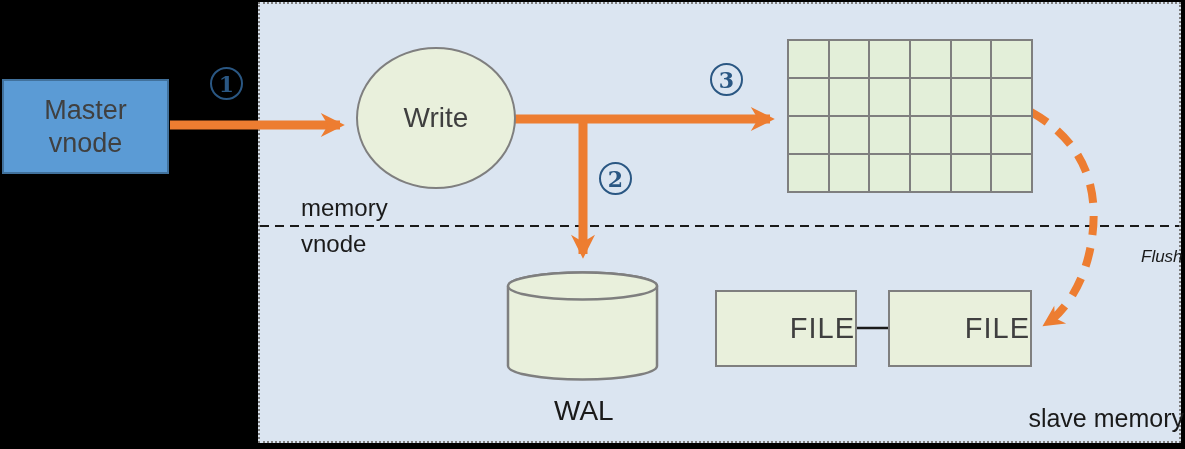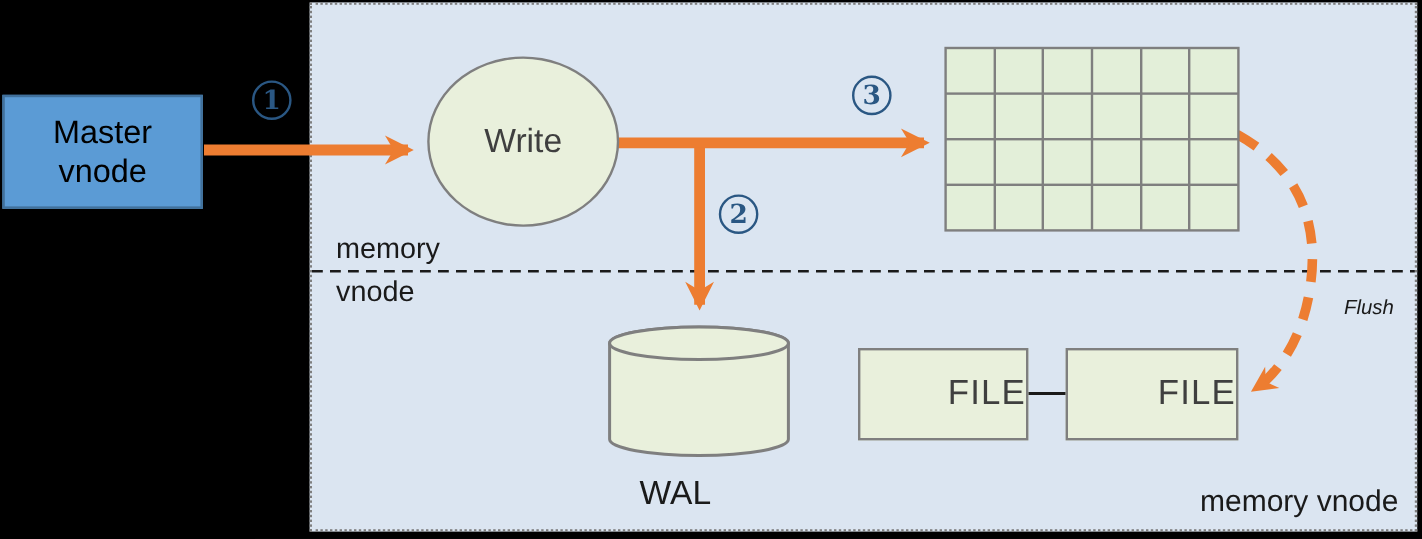--- a/index.html
+++ b/index.html
@@ -22,21 +22,21 @@
   
   .master-box {
     position: absolute;
     left: 2px; top: 79px;
     width: 163px; height: 91px;
     background: var(--master-fill);
     border: 2.5px solid var(--master-border);
     display: flex; align-items: center; justify-content: center;
   }
   .master-box span {
-    color: #000000;
+    color: #404040;
     font-size: 27px;
     line-height: 1.22;
     text-align: center;
     width: 130px;
   }
   
   .write-ellipse {
     position: absolute;
     left: 356px; top: 47px;
     width: 156px; height: 138px;
@@ -86,20 +86,21 @@
   }
   #step-1 { left: 210px; top: 67px; }
   #step-2 { left: 599px; top: 162px; }
   #step-3 { left: 710px; top: 63px; }
   
   .lbl {
     position: absolute;
     color: #1a1a1a;
     font-size: 24px;
     white-space: nowrap;
+    margin-left: 21px;
   }
   #lbl-memory { left: 280px; top: 194px; }
   #lbl-disk   { left: 280px; top: 230px; }
   #lbl-wal    { left: 533px; top: 395px; width: 100px; font-size: 28px; }
   #lbl-flush  { left: 1120px; top: 247px; font-size: 17px; font-style: italic; }
   #lbl-slave  { left: 1000px; top: 404px; width: 163px; text-align: right; font-size: 25px; }
   
   #overlay {
     position: absolute;
     left: 0; top: 0;
@@ -186,15 +187,15 @@
   </div>
 
   <div id="step-1" class="step-circle">1</div>
   <div id="step-2" class="step-circle">2</div>
   <div id="step-3" class="step-circle">3</div>
 
   <div id="lbl-memory" class="lbl">memory</div>
   <div id="lbl-disk" class="lbl">vnode</div>
   <div id="lbl-wal" class="lbl">WAL</div>
   <div id="lbl-flush" class="lbl">Flush</div>
-  <div id="lbl-slave" class="lbl">memory vnode</div>
+  <div id="lbl-slave" class="lbl">slave memory</div>
 
 </div>
 
 </body></html>

